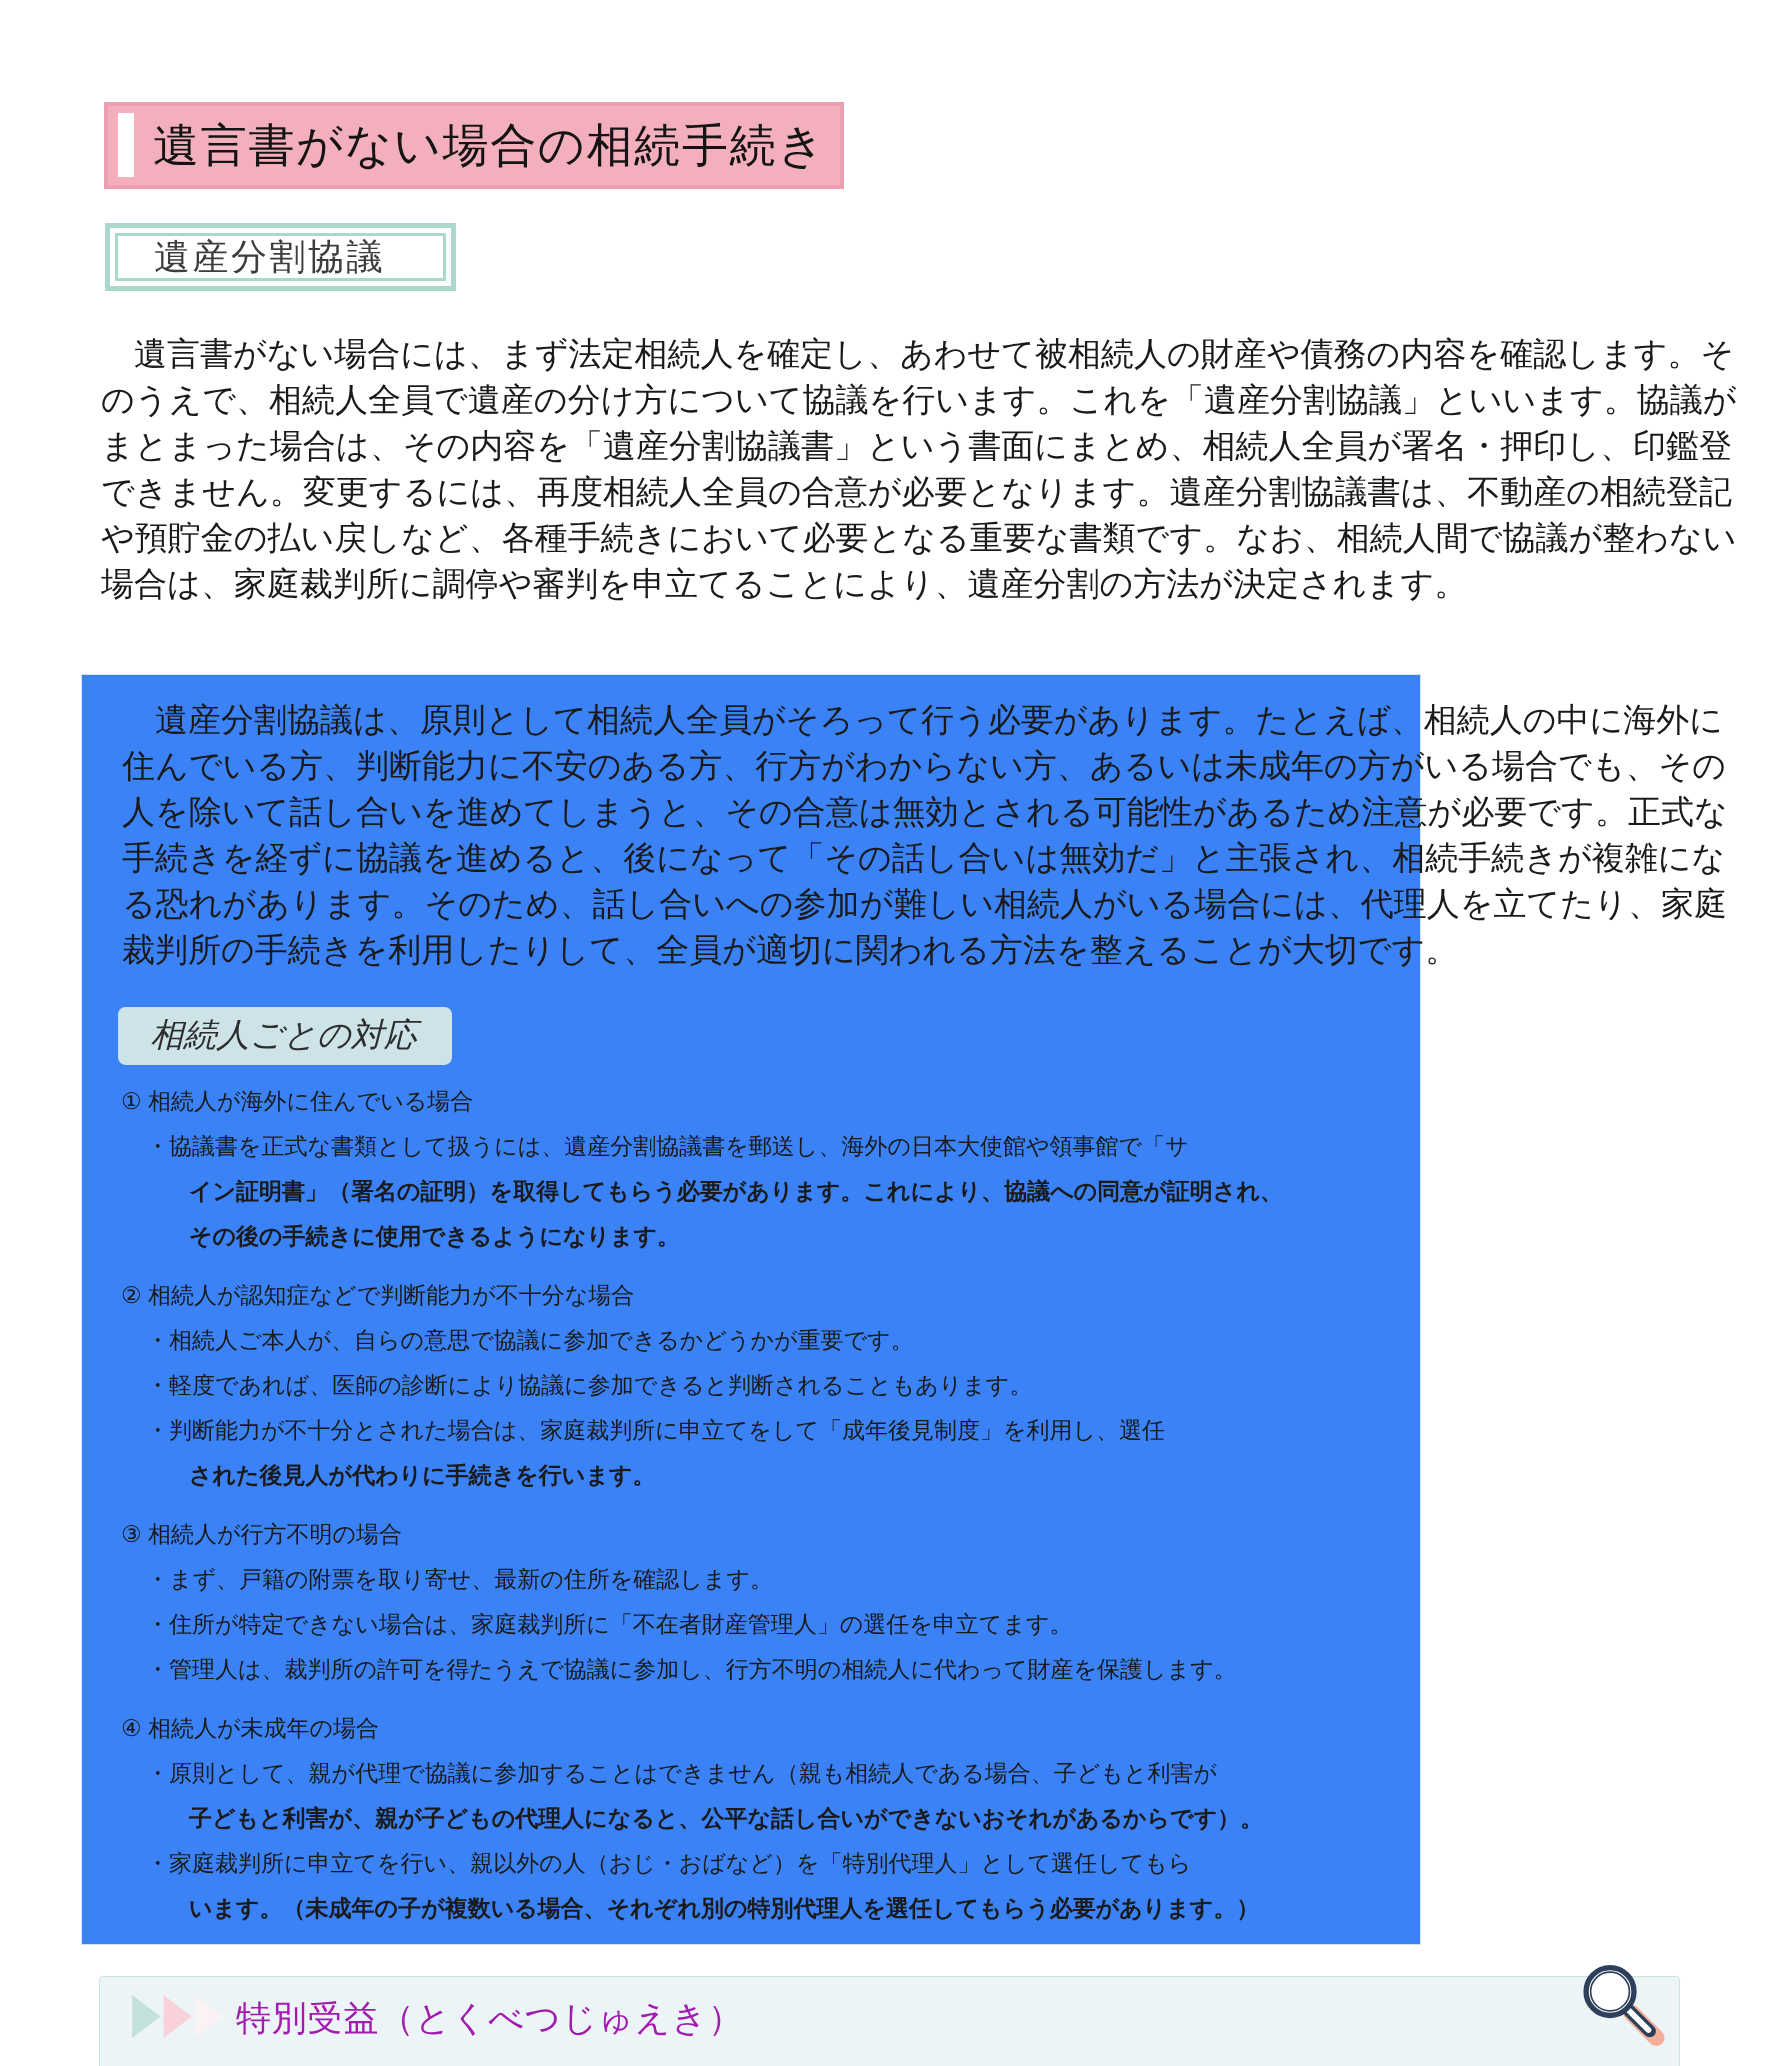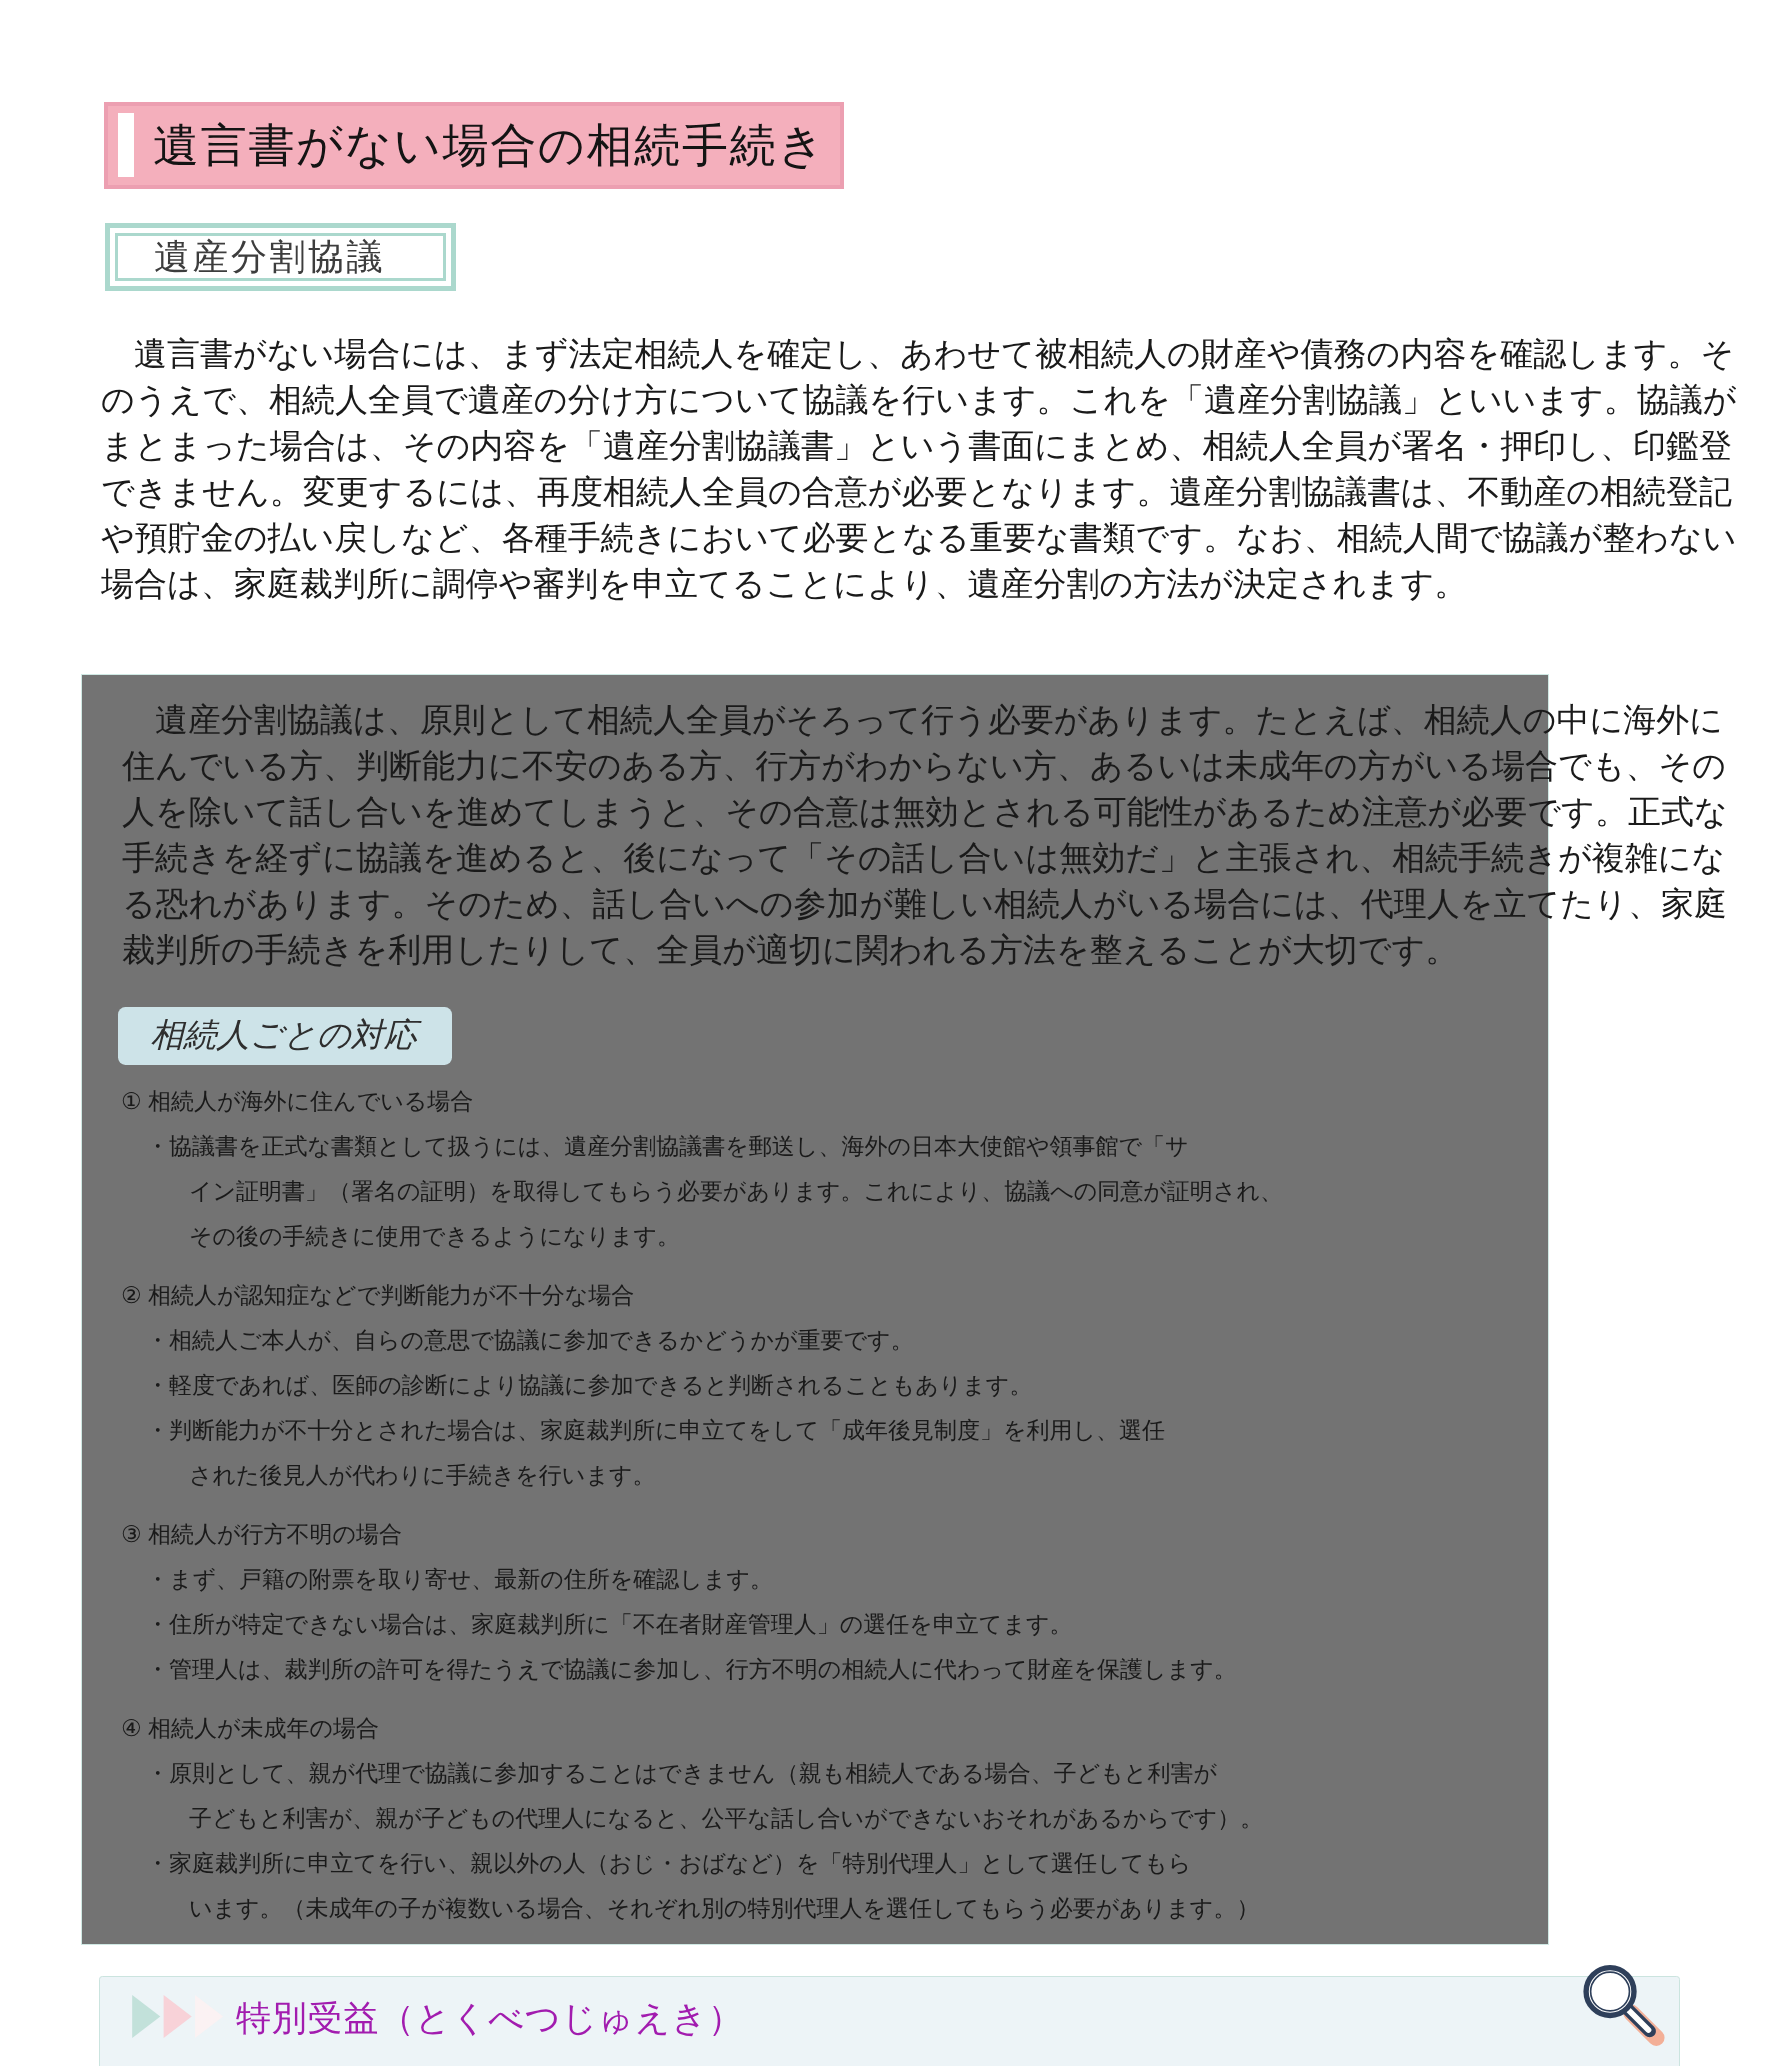--- a/index.html
+++ b/index.html
@@ -40,39 +40,39 @@
   .section-label-inner span{
     font-size:36px;color:#3d3d3d;font-weight:500;letter-spacing:2.5px;
     padding-left:36px;white-space:nowrap;
   }
 
   
   .intro{position:absolute;left:101px;top:331px;width:1612px;}
 
   
   .main-box{
-    position:absolute;left:81px;top:674px;width:1468px;height:1271px;
-    border:1.7px solid #cfe8e3;box-sizing:border-box;background:#737373;
+    position:absolute;left:81px;top:674px;width:1340px;height:1271px;
+    border:1.7px solid #cfe8e3;box-sizing:border-box;background:#3b82f6;
   }
   .box-para{margin:21.5px 16.5px 0 40px;}
   .sub-label{
     margin:17.4px 0 0 -2.5px;margin-left:-2.5px;
     display:inline-block;
     background:#cde3e8;border-radius:7.4px;
     padding:5.8px 35px 6.6px 33px;
     margin-left:-2.5px;
     font-style:italic;
   }
   .sub-label span{font-size:33px;color:#2e2e2e;font-weight:500;white-space:nowrap;}
   .sub-label-wrap{margin:17.4px 0 0 38px;}
   .item{margin-top:14px;}
   .item .line{font-size:23px;line-height:45px;height:45px;}
   .item-header{padding-left:39px;}
   .bullet{padding-left:64px;}
-  .cont{padding-left:107px;}
+  .cont{padding-left:107px;font-weight:bold;}
 
   
   .note-box{
     position:absolute;left:99px;top:1976px;width:1581px;height:417px;
     background:#edf4f7;border:1.2px solid #cbe4df;border-radius:3.3px;box-sizing:border-box;
   }
   .note-header{position:relative;height:83px;}
   .note-arrows{position:absolute;left:32px;top:18px;}
   .note-title{
     position:absolute;left:136px;top:0;height:83px;display:flex;align-items:center;

